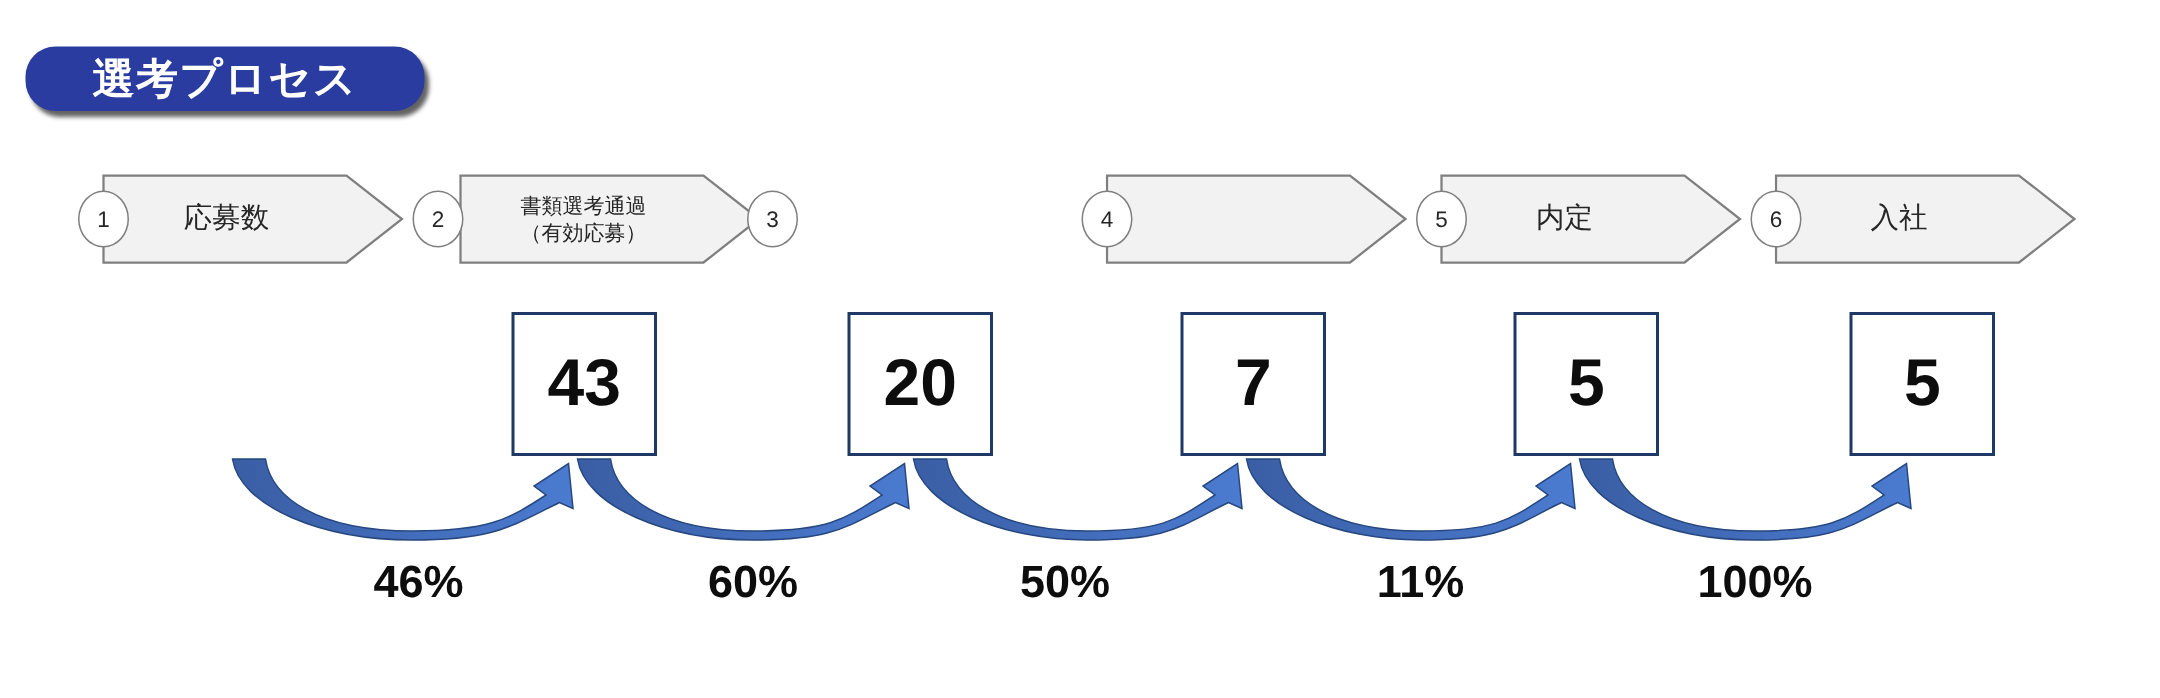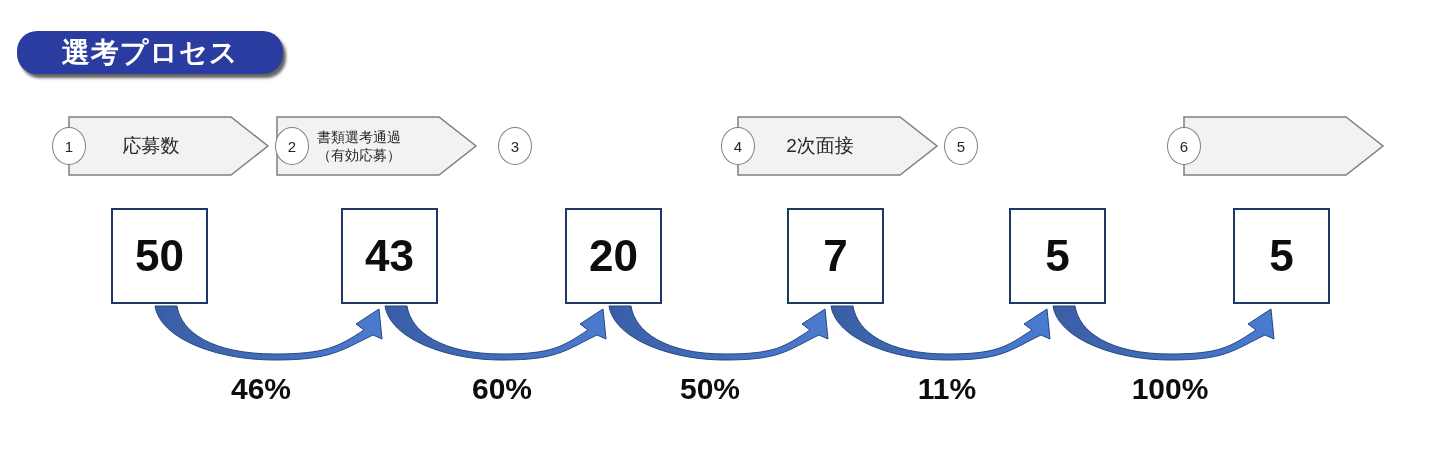--- a/index.html
+++ b/index.html
@@ -19,21 +19,21 @@
   }
   
   .stage{position:absolute;top:116px;width:202px;height:60px;}
   .stage svg{position:absolute;left:0;top:0;display:block;}
   .stage .label-wrap{
     position:absolute;left:8px;top:0;width:150px;height:60px;
     display:flex;flex-direction:column;align-items:center;justify-content:center;
     text-align:center;color:#262626;font-size:19px;line-height:1.32;
   }
   .stage.two-line .label-wrap{font-size:14px;}
-  .s0{left:68px}.s1{left:276px}.s2{left:514px}.s3{left:737px}.s4{left:960px}.s5{left:1183px}
+  .s0{left:68px}.s1{left:306px}.s2{left:514px}.s3{left:737px}.s4{left:960px}.s5{left:1183px}
   
   .step-circle{
     position:absolute;top:127px;width:34px;height:38px;border-radius:50%;
     background:#fff;border:1.4px solid #7f7f7f;box-sizing:border-box;
     display:flex;align-items:center;justify-content:center;
     color:#262626;font-size:15px;line-height:1;z-index:3;
   }
   .c0{left:52px}.c1{left:275px}.c2{left:498px}.c3{left:721px}.c4{left:944px}.c5{left:1167px}
   
   .count-box{
@@ -43,21 +43,21 @@
   }
   .count-box span{color:#0d0d0d;font-size:44px;font-weight:bold;line-height:1;}
   .b0{left:111px}.b1{left:341px}.b2{left:565px}.b3{left:787px}.b4{left:1009px}.b5{left:1233px}
   
   .arrows{position:absolute;left:0;top:0;width:1440px;height:465px;z-index:1;pointer-events:none;}
   
   .rate{
     position:absolute;top:372px;transform:translateX(-50%);
     color:#0d0d0d;font-size:30px;font-weight:bold;line-height:1.1;white-space:nowrap;
   }
-  .r0{left:261px}.r1{left:502px}.r2{left:710px}.r3{left:947px}.r4{left:1170px}
+  .r0{left:279px}.r1{left:502px}.r2{left:710px}.r3{left:947px}.r4{left:1170px}
 </style>
 </head>
 <body>
 
 <div class="canvas">
 
   <div class="title-banner">
     <span>選考プロセス</span>
   </div>
 
@@ -76,29 +76,38 @@
     </svg>
     <div class="label-wrap">
       <span>書類選考通過</span>
       <span>（有効応募）</span>
     </div>
   </div>
   <div class="stage s3">
     <svg width="202" height="60" viewBox="0 0 202 60">
       <path d="M1 1 L163 1 L200 30 L163 59 L1 59 Z" fill="#f2f2f2" stroke="#7f7f7f" stroke-width="1.5"></path>
     </svg>
+  </div>
+  <div class="stage s4">
+    <svg width="202" height="60" viewBox="0 0 202 60">
+      <path d="M1 1 L163 1 L200 30 L163 59 L1 59 Z" fill="#f2f2f2" stroke="#7f7f7f" stroke-width="1.5"></path>
+    </svg>
     <div class="label-wrap">
-      <span>2次面接</span>
+      <span>内定</span>
       <span></span>
     </div>
   </div>
   <div class="stage s5">
     <svg width="202" height="60" viewBox="0 0 202 60">
       <path d="M1 1 L163 1 L200 30 L163 59 L1 59 Z" fill="#f2f2f2" stroke="#7f7f7f" stroke-width="1.5"></path>
     </svg>
+    <div class="label-wrap">
+      <span>入社</span>
+      <span></span>
+    </div>
   </div>
 
   <div class="step-circle c0">
       <span>1</span>
     </div>
   <div class="step-circle c1">
       <span>2</span>
     </div>
   <div class="step-circle c2">
       <span>3</span>
@@ -106,23 +115,20 @@
   <div class="step-circle c3">
       <span>4</span>
     </div>
   <div class="step-circle c4">
       <span>5</span>
     </div>
   <div class="step-circle c5">
       <span>6</span>
     </div>
 
-  <div class="count-box b0">
-      <span>50</span>
-    </div>
   <div class="count-box b1">
       <span>43</span>
     </div>
   <div class="count-box b2">
       <span>20</span>
     </div>
   <div class="count-box b3">
       <span>7</span>
     </div>
   <div class="count-box b4">

